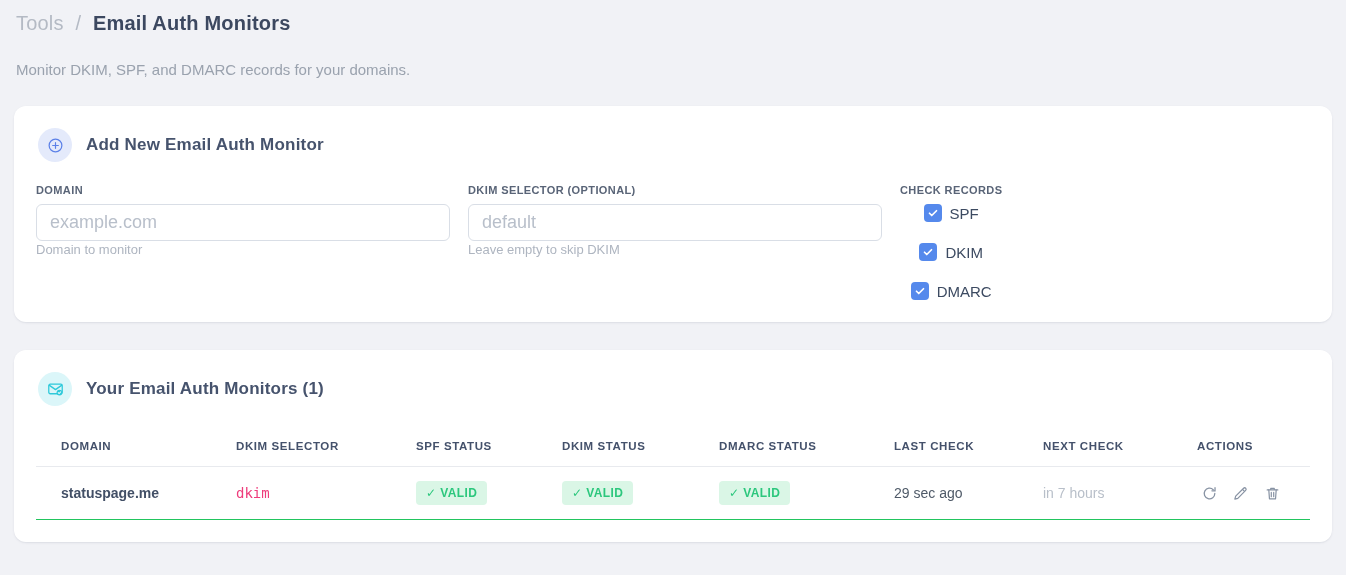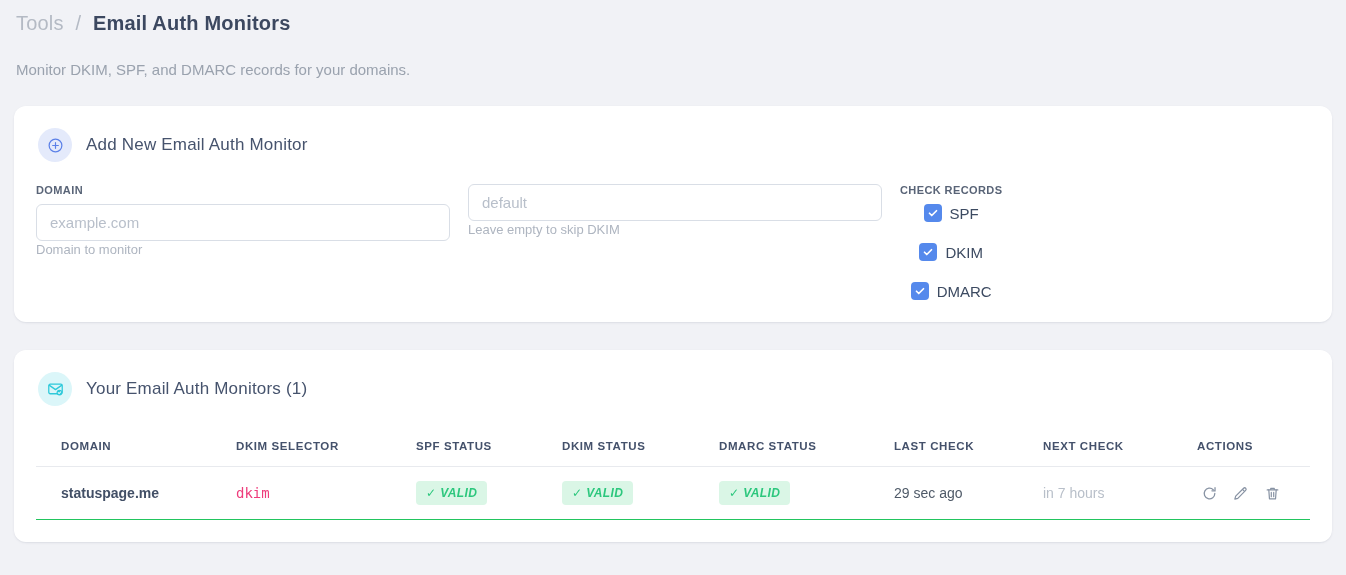--- a/index.html
+++ b/index.html
@@ -28,34 +28,34 @@
   }
   .card-header { display: flex; align-items: center; gap: 14px; margin-bottom: 22px; padding-left: 2px; }
   .icon-badge {
     width: 34px; height: 34px; border-radius: 50%;
     display: flex; align-items: center; justify-content: center;
     flex: 0 0 auto;
   }
   .icon-badge.blue { background: #e4eafb; color: #5b80e8; }
   .icon-badge.teal { background: #dbf6f9; color: #2ec9da; }
   .icon-badge svg { width: 17px; height: 17px; display: block; }
-  .card-title { font-size: 17px; font-weight: 400; color: #46536d; letter-spacing: 0.2px; }
+  .card-title { font-size: 17px; font-weight: 700; color: #46536d; letter-spacing: 0.2px; }
 
   
   .form-grid { display: flex; gap: 18px; align-items: flex-start; }
   .form-col { width: 414px; flex: 0 0 auto; }
   .form-col.records { width: auto; }
   .field-label {
     font-size: 11px; font-weight: 600; color: #596477;
     letter-spacing: 0.4px; margin-bottom: 8px; text-transform: uppercase;
   }
   .text-input {
     width: 100%; height: 37px;
     border: 1px solid #d9dee6; border-radius: 6px;
-    padding: 0 13px; font-size: 15px; color: #3c4860;
+    padding: 0 13px; font-size: 18px; color: #3c4860;
     font-family: "Liberation Sans", "DejaVu Sans", sans-serif;
     outline: none; background: #fff;
   }
   .text-input::placeholder { color: #b8bfca; }
   .field-hint { margin-top: 1px; font-size: 13px; color: #aeb5c0; }
 
   .checkbox-row { display: flex; align-items: center; gap: 21px; margin-top: 3px; flex-direction: column; }
   .cb { display: inline-flex; align-items: center; gap: 8px; cursor: pointer; }
   .cb-box {
     width: 18px; height: 18px; border-radius: 4px; background: #5589ec;
@@ -84,21 +84,21 @@
   .monitors-table td {
     padding: 14px 0; border-bottom: 1px solid #22c55e;
     font-size: 14px; vertical-align: middle;
   }
   .monitors-table th:first-child, .monitors-table td:first-child { padding-left: 25px; }
   .cell-domain { font-size: 15px; font-weight: 700; color: #424f66; }
   .cell-selector { font-family: "DejaVu Sans Mono", "Liberation Mono", monospace; font-size: 13px; color: #ee3d7c; }
   .status-badge {
     display: inline-block; background: #daf6e6; color: #2cc77d;
     font-size: 12px; font-weight: 600; letter-spacing: 0.4px;
-    border-radius: 4px; padding: 5px 10px; font-style: italic;
+    border-radius: 4px; padding: 5px 10px;
   }
   .cell-lastcheck { color: #4f5a68; font-size: 14px; }
   .cell-nextcheck { color: #b8bfc9; font-size: 14px; }
   .actions-cell { white-space: nowrap; }
   .action-btn {
     display: inline-flex; align-items: center; justify-content: center;
     width: 24px; height: 24px; border: none; background: transparent;
     color: #8792a3; cursor: pointer; margin-right: 4px; padding: 0;
   }
   .action-btn svg { width: 17px; height: 17px; display: block; }
@@ -127,20 +127,21 @@
     </div>
 
     <div class="form-grid">
       <div class="form-col">
         <div class="field-label">DOMAIN</div>
         <input class="text-input" type="text" placeholder="example.com" style="">
         <div class="field-hint">Domain to monitor</div>
       </div>
 
       <div class="form-col">
+        <div class="field-label">DKIM SELECTOR (OPTIONAL)</div>
         <input class="text-input" type="text" placeholder="default" style="">
         <div class="field-hint">Leave empty to skip DKIM</div>
       </div>
 
       <div class="form-col records">
         <div class="field-label">CHECK RECORDS</div>
         <div class="checkbox-row">
           <label class="cb">
             <span class="cb-box">
               <svg viewBox="0 0 24 24" fill="none" stroke="#ffffff" stroke-width="3.4" stroke-linecap="round" stroke-linejoin="round">

